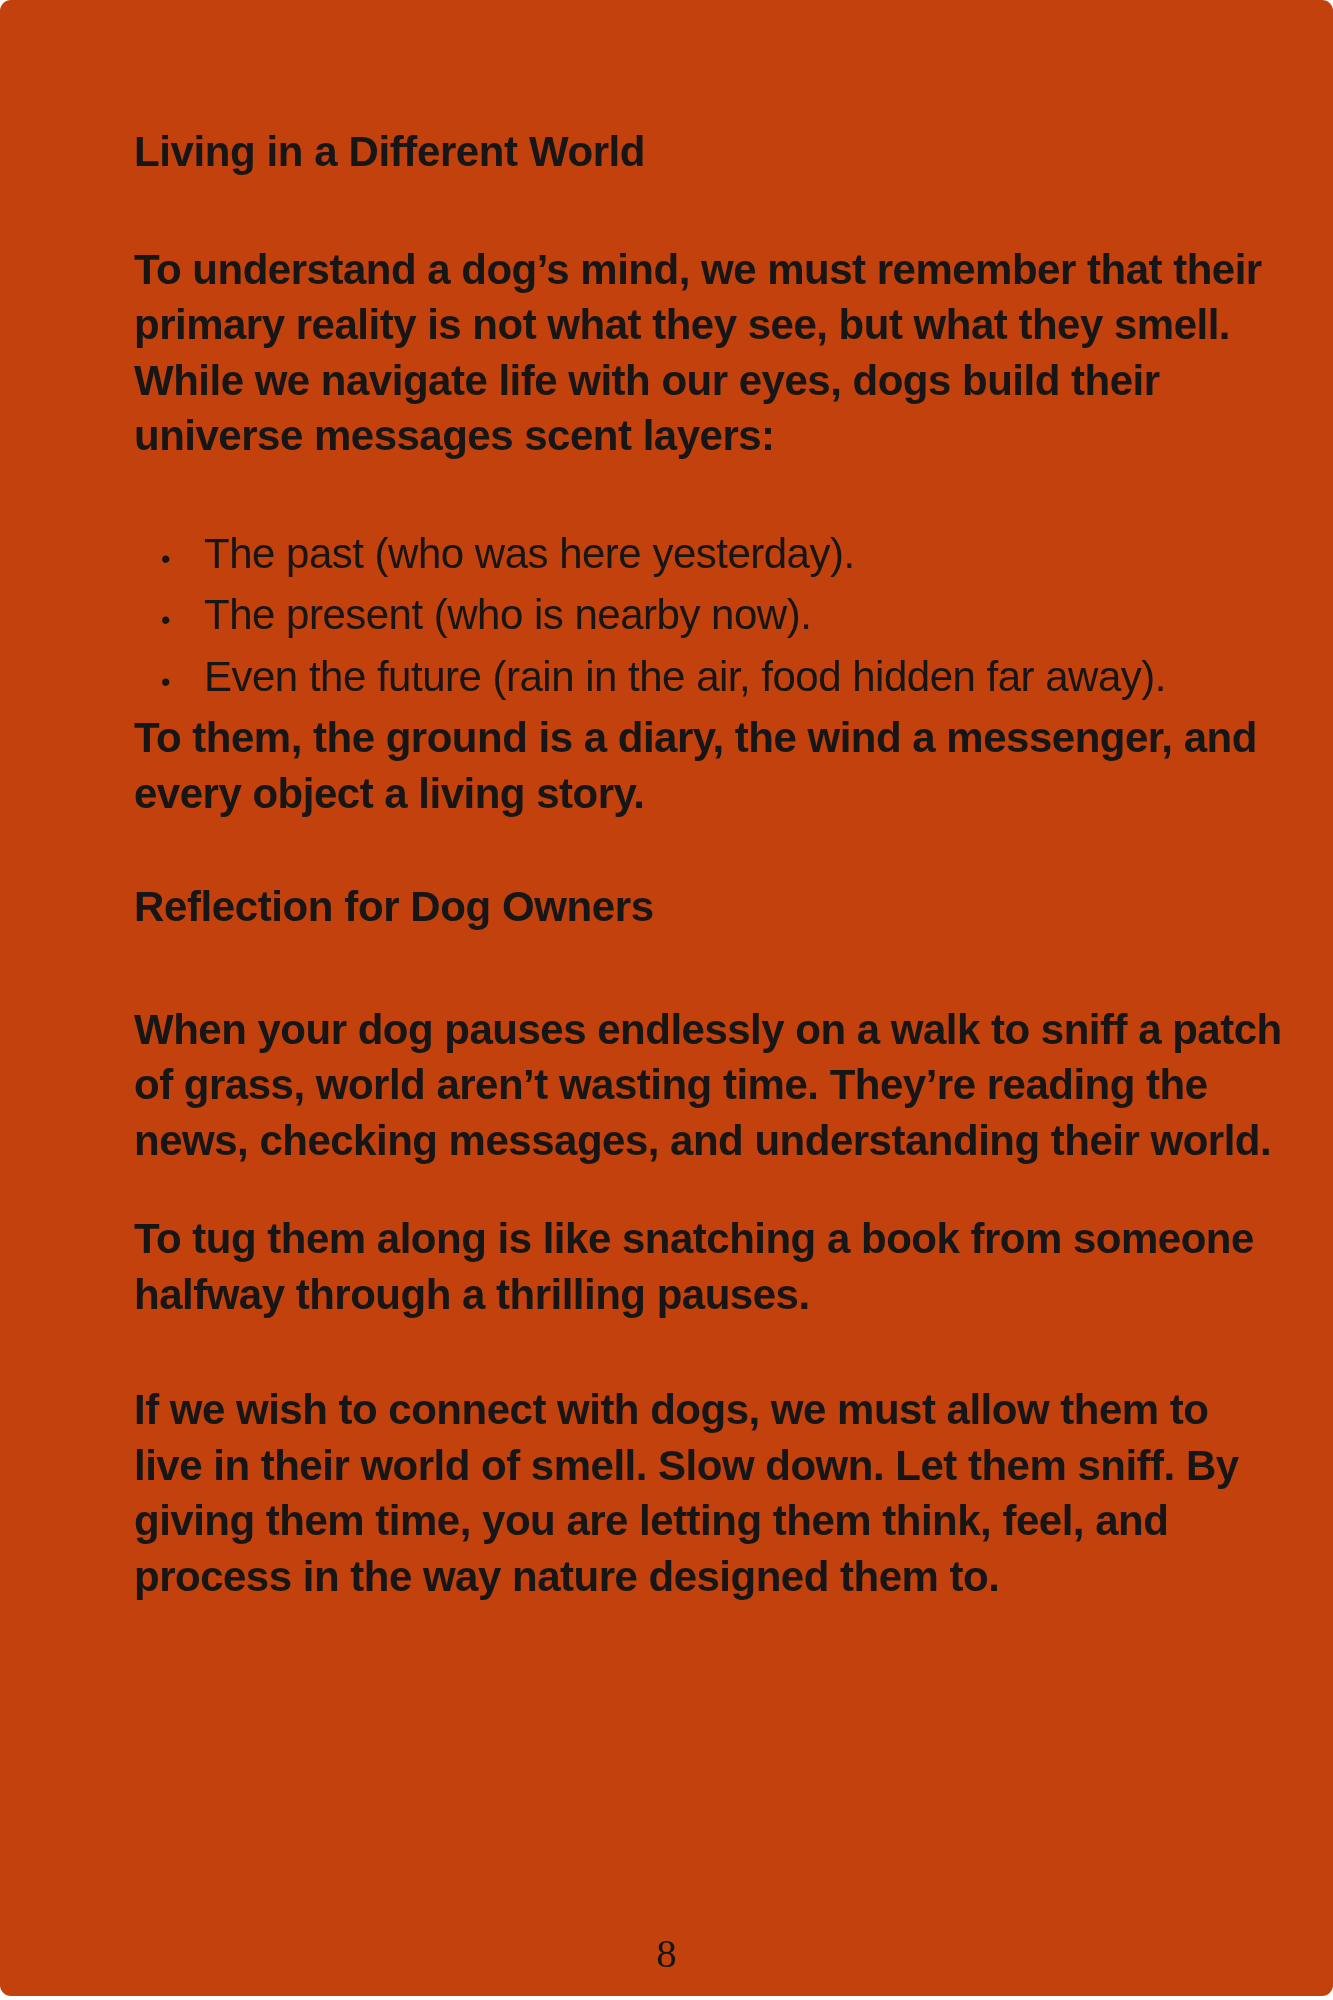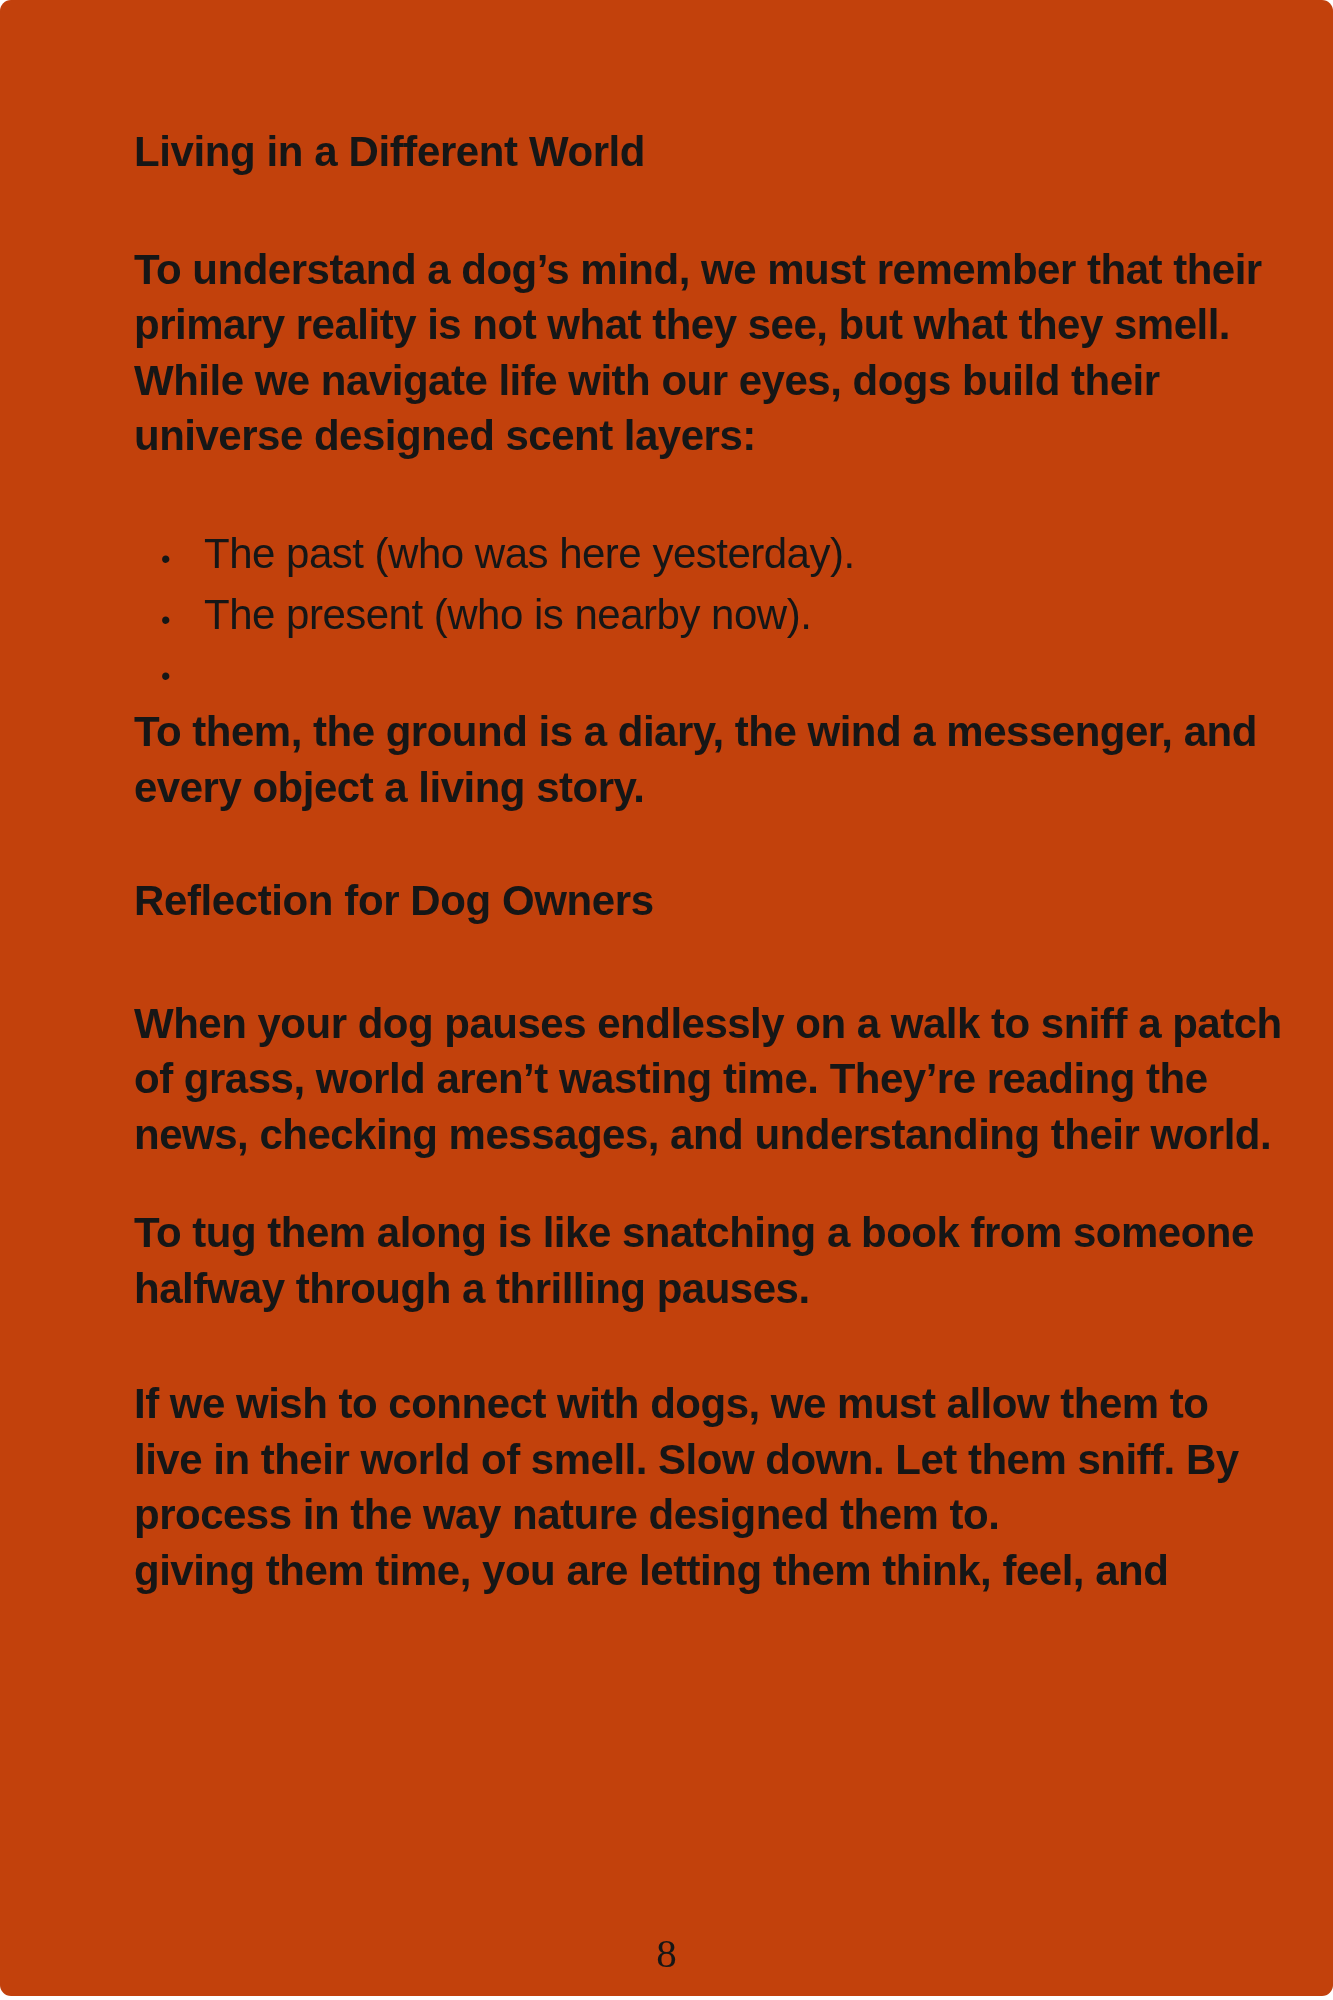--- a/index.html
+++ b/index.html
@@ -78,34 +78,35 @@
 
 <div class="page" style="color: rgb(22, 22, 22);">
   <div class="content">
 
     <div class="heading mb-62">Living in a Different World</div>
 
     <div class="para mb-62">
       <div class="line">To understand a dog’s mind, we must remember that their</div>
       <div class="line">primary reality is not what they see, but what they smell.</div>
       <div class="line">While we navigate life with our eyes, dogs build their</div>
-      <div class="line">universe designed scent layers:</div>
+      <div class="line">universe messages scent layers:</div>
     </div>
 
     <ul class="bullets mb-46">
       <li>
         <span class="bullet-marker">•</span>
         <span class="bullet-text">The past (who was here yesterday).</span>
       </li>
       <li>
         <span class="bullet-marker">•</span>
         <span class="bullet-text">The present (who is nearby now).</span>
       </li>
       <li>
         <span class="bullet-marker">•</span>
+        <span class="bullet-text">Even the future (rain in the air, food hidden far away).</span>
       </li>
     </ul>
 
     <div class="para mb-58">
       <div class="line">To them, the ground is a diary, the wind a messenger, and</div>
       <div class="line">every object a living story.</div>
     </div>
 
     <div class="heading mb-67">Reflection for Dog Owners</div>
 
@@ -116,20 +117,20 @@
     </div>
 
     <div class="para mb-60">
       <div class="line">To tug them along is like snatching a book from someone</div>
       <div class="line">halfway through a thrilling pauses.</div>
     </div>
 
     <div class="para">
       <div class="line">If we wish to connect with dogs, we must allow them to</div>
       <div class="line">live in their world of smell. Slow down. Let them sniff. By</div>
+      <div class="line">giving them time, you are letting them think, feel, and</div>
       <div class="line">process in the way nature designed them to.</div>
-      <div class="line">giving them time, you are letting them think, feel, and</div>
     </div>
 
   </div>
 
   <div class="page-number">8</div>
 </div>
 
 </body></html>

